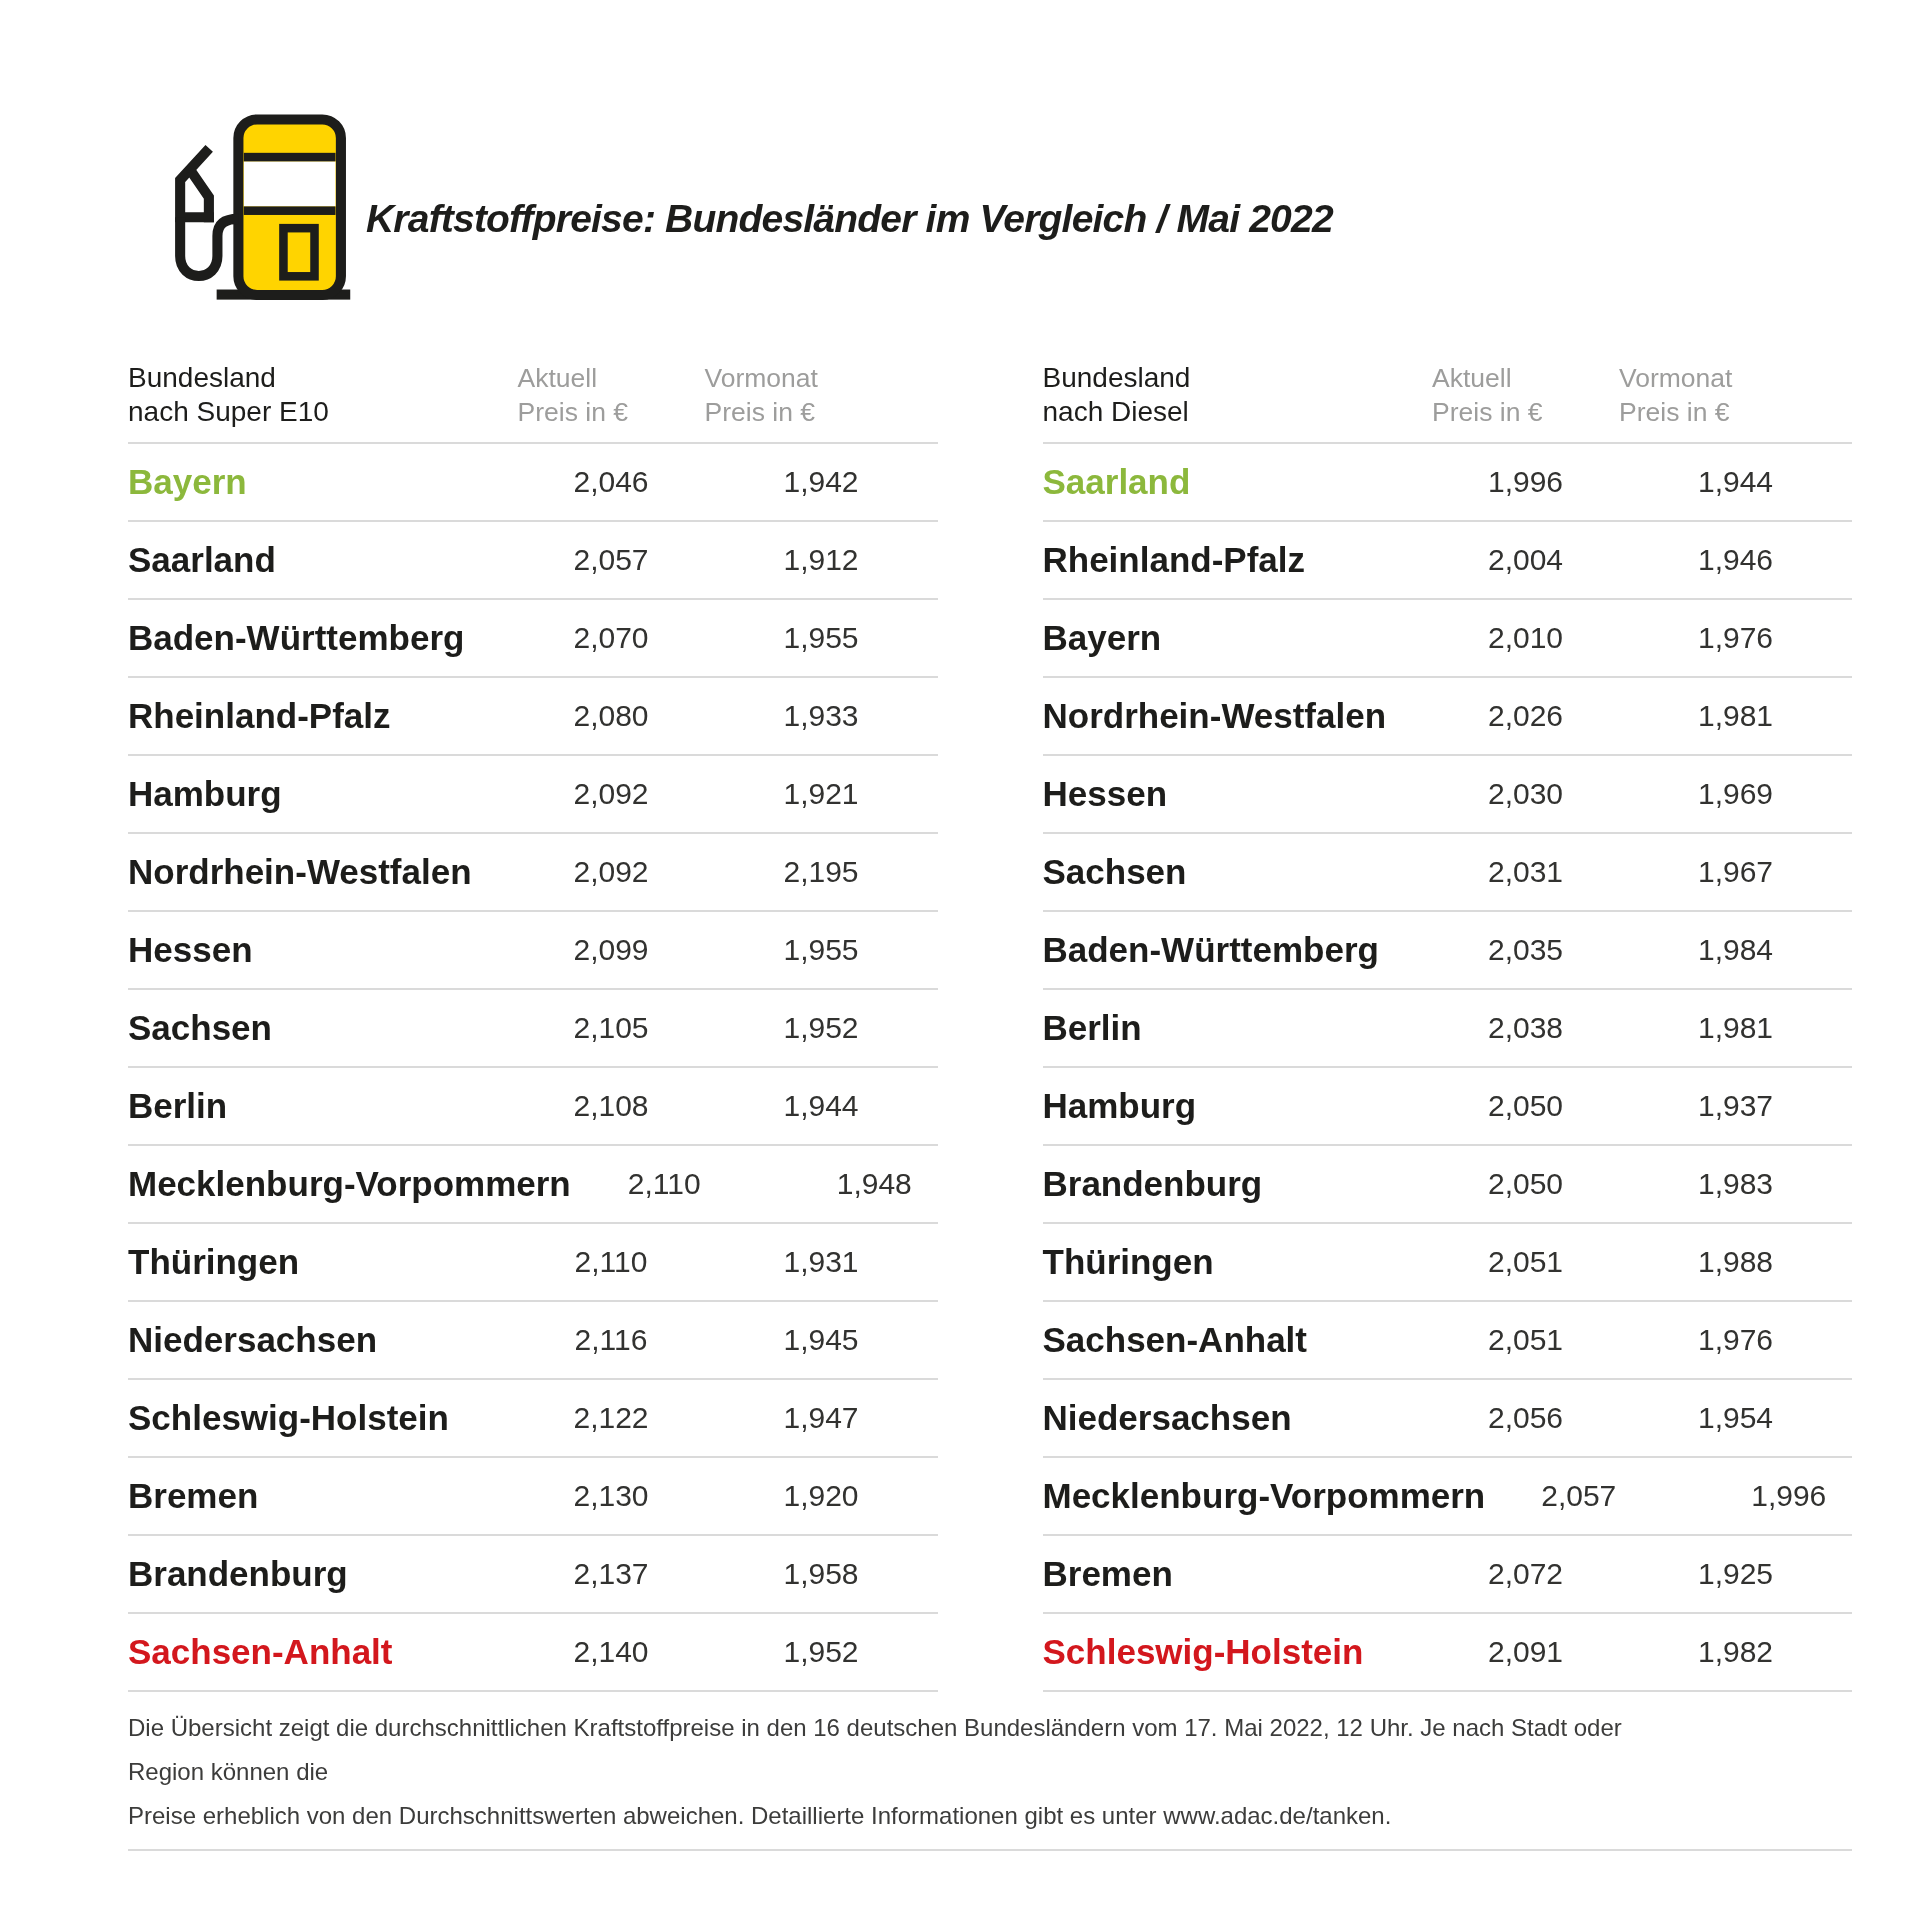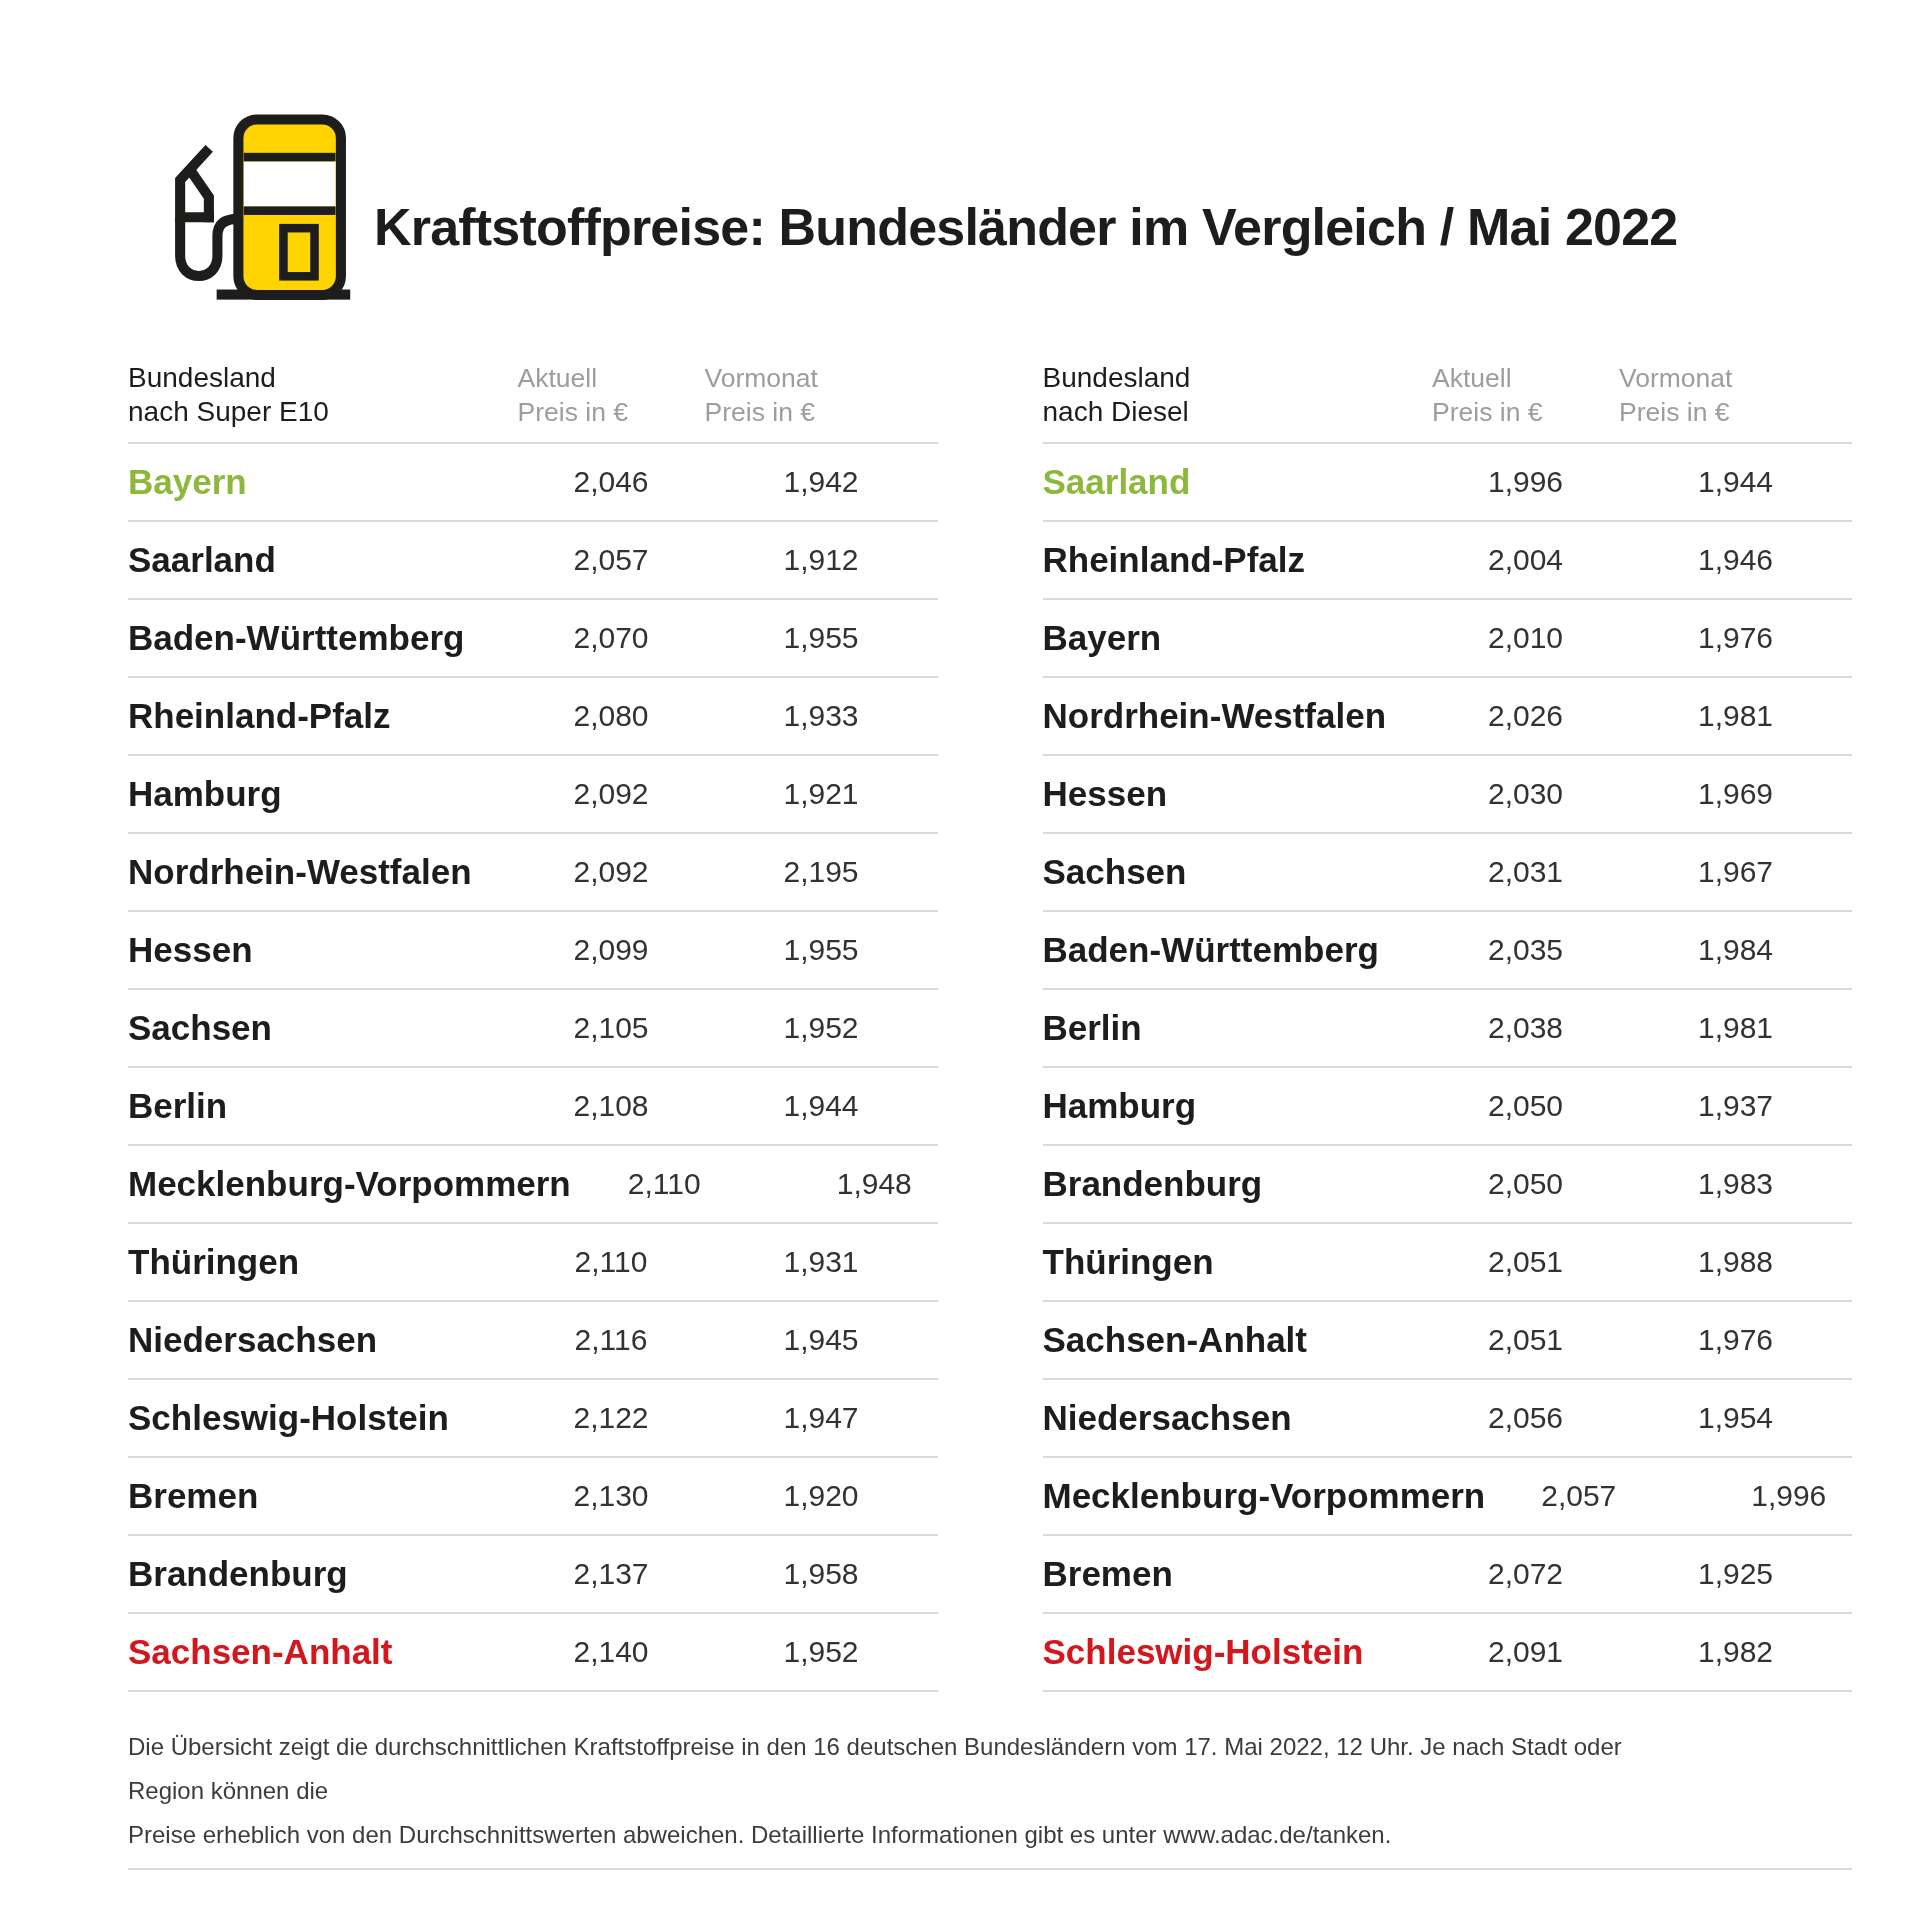--- a/index.html
+++ b/index.html
@@ -9,25 +9,26 @@
     height: 1919px;
     background: #ffffff;
     font-family: "Liberation Sans", sans-serif;
     color: #1D1D1B;
     overflow: hidden;
   }
   
   .header { display: flex; align-items: flex-start; padding: 74px 0 0 125px; }
   .pump-wrap { width: 233px; height: 226px; flex: 0 0 auto; }
   .title {
-    font-size: 52px;
+    font-size: 39px;
     font-weight: bold;
-    margin: 123px 0 0 16px;
+    margin: 123px 0 0 8px;
     letter-spacing: -0.8px;
     white-space: nowrap;
+    font-style: italic;
   }
   
   .tables { display: flex; gap: 105px; margin: 61px 78px 0 128px; }
   .tbl { flex: 1 1 0; min-width: 0; }
   .t-head {
     display: grid;
     grid-template-columns: 1fr 187px 233px;
     align-items: end;
     padding-bottom: 13px;
     border-bottom: 2.3px solid #DADADA;
@@ -41,21 +42,21 @@
     align-items: center;
     height: 76px;
     border-bottom: 2.3px solid #DADADA;
   }
   .state { font-size: 35px; font-weight: bold; color: #1D1D1B; white-space: nowrap; }
   .price { font-size: 30px; color: #323230; text-align: center; }
   .hl-green .state { color: #8CB83C; }
   .hl-red   .state { color: #D3171D; }
   
   .footnote {
-    margin: 33px 233px 0 128px;
+    margin: 14px 233px 0 128px;
     font-size: 24px;
     line-height: 44px;
     color: #3C3C3B;
   }
   .bottom-divider { margin: 11px 78px 0 128px; border-top: 2.3px solid #DADADA; }
   .footer {
     display: flex;
     justify-content: space-between;
     margin: 22px 78px 0 128px;
     font-size: 23px;

